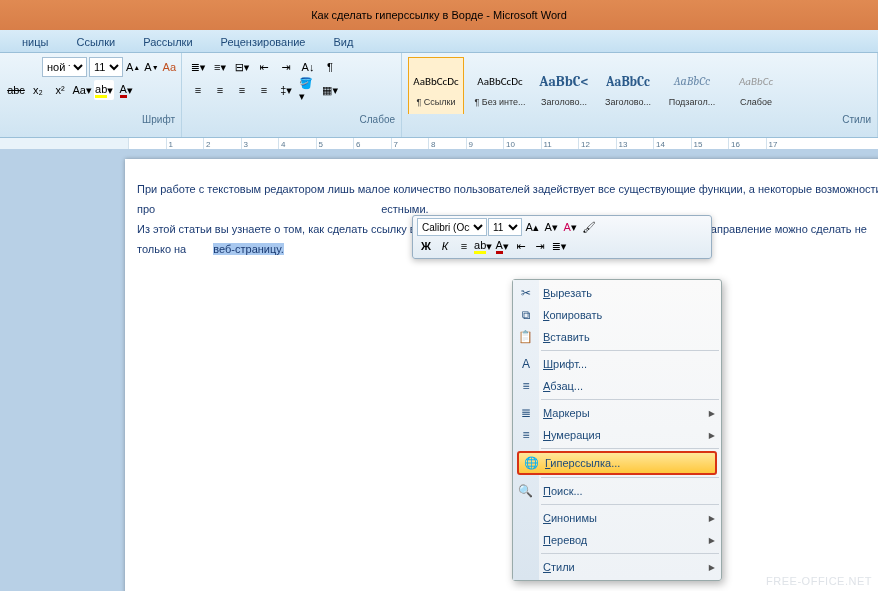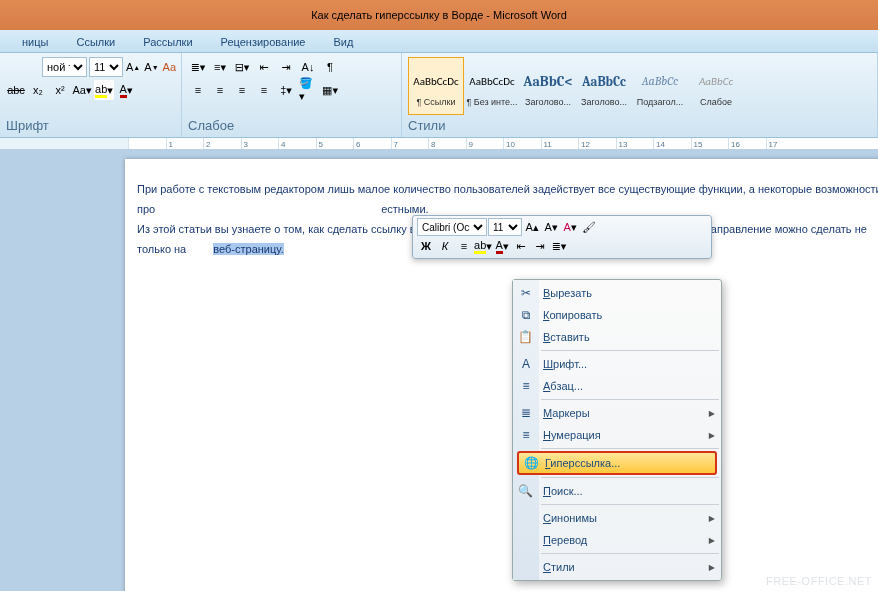--- a/index.html
+++ b/index.html
@@ -2,28 +2,28 @@
 <html><head>
 <meta charset="utf-8">
 <style>
 *{box-sizing:border-box;margin:0;padding:0;font-family:"Segoe UI",Tahoma,sans-serif;font-size:11px;}
 body{width:878px;height:591px;background:#fff;overflow:hidden;position:relative;}
 .titlebar{height:30px;background:linear-gradient(#e08a52,#d87e48);display:flex;align-items:center;justify-content:center;color:#000;}
 .tabs{height:23px;background:linear-gradient(#d9ecf8,#c4e0f2);border-bottom:1px solid #9abfd8;display:flex;align-items:flex-end;padding-left:8px;}
 .tabs .tab{padding:4px 14px 4px 14px;color:#1e4a79;cursor:pointer;}
 .ribbon{height:85px;background:linear-gradient(#ecf5fb,#cfe4f2);border-bottom:1px solid #9abfd8;display:flex;position:relative;}
 .group{border-right:1px solid #b8d4e6;display:flex;flex-direction:column;justify-content:space-between;padding:4px 6px 0 6px;height:100%;}
-.group-label{text-align:left;color:#4a6f8e;font-size:13px;padding-bottom:4px;}
+.group-label{text-align:right;color:#4a6f8e;font-size:10px;padding-bottom:12px;}
 .group-body{flex:1;display:flex;flex-direction:column;gap:3px;}
 .row{display:flex;align-items:center;gap:2px;}
 .btn{width:20px;height:20px;border:1px solid transparent;display:flex;align-items:center;justify-content:center;cursor:pointer;border-radius:2px;}
 select,input.sz{height:20px;border:1px solid #a5bfd4;background:#fff;font-size:11px;}
 .font-sel{width:45px;margin-left:36px;}
 .size-sel{width:36px;}
-.styles-pane{display:flex;gap:0;align-items:flex-start;overflow:hidden;}
+.styles-pane{display:flex;gap:8px;align-items:flex-start;overflow:hidden;}
 .style-item{width:56px;height:58px;border:1px solid transparent;display:flex;flex-direction:column;align-items:center;justify-content:center;cursor:pointer;text-align:center;}
 .style-item .preview{height:32px;display:flex;align-items:center;justify-content:center;width:100%;}
 .style-item .name{font-size:9px;color:#333;white-space:nowrap;overflow:hidden;width:100%;}
 .style-item.sel{border-color:#f0a617;background:#fff0cf;}
 .ruler{height:18px;background:#e9f3fa;border-bottom:1px solid #c2d8e7;position:relative;font-size:8px;color:#4a6f8e;}
 .ruler .white{position:absolute;top:0;left:128px;right:0;height:100%;background:#fff;border-left:1px solid #c2d8e7;}
 .doc-area{position:absolute;top:149px;left:0;right:0;bottom:0;background:#b8d0e6;}
 .page{position:absolute;left:125px;top:10px;width:780px;height:900px;background:#fff;box-shadow:0 0 4px rgba(0,0,0,.3);padding:20px 18px 20px 12px;color:#1a3a72;line-height:1.55;font-size:13px;font-family:Calibri,sans-serif;}
 .page .sel{background:#a8c8ef;margin-left:24px;}
 .mini-toolbar{position:absolute;left:412px;top:215px;width:300px;height:44px;background:linear-gradient(#f7f9fc,#e2ecf4);border:1px solid #97afc3;border-radius:3px;box-shadow:0 2px 6px rgba(0,0,0,.25);padding:2px 4px;display:flex;flex-direction:column;gap:1px;}

